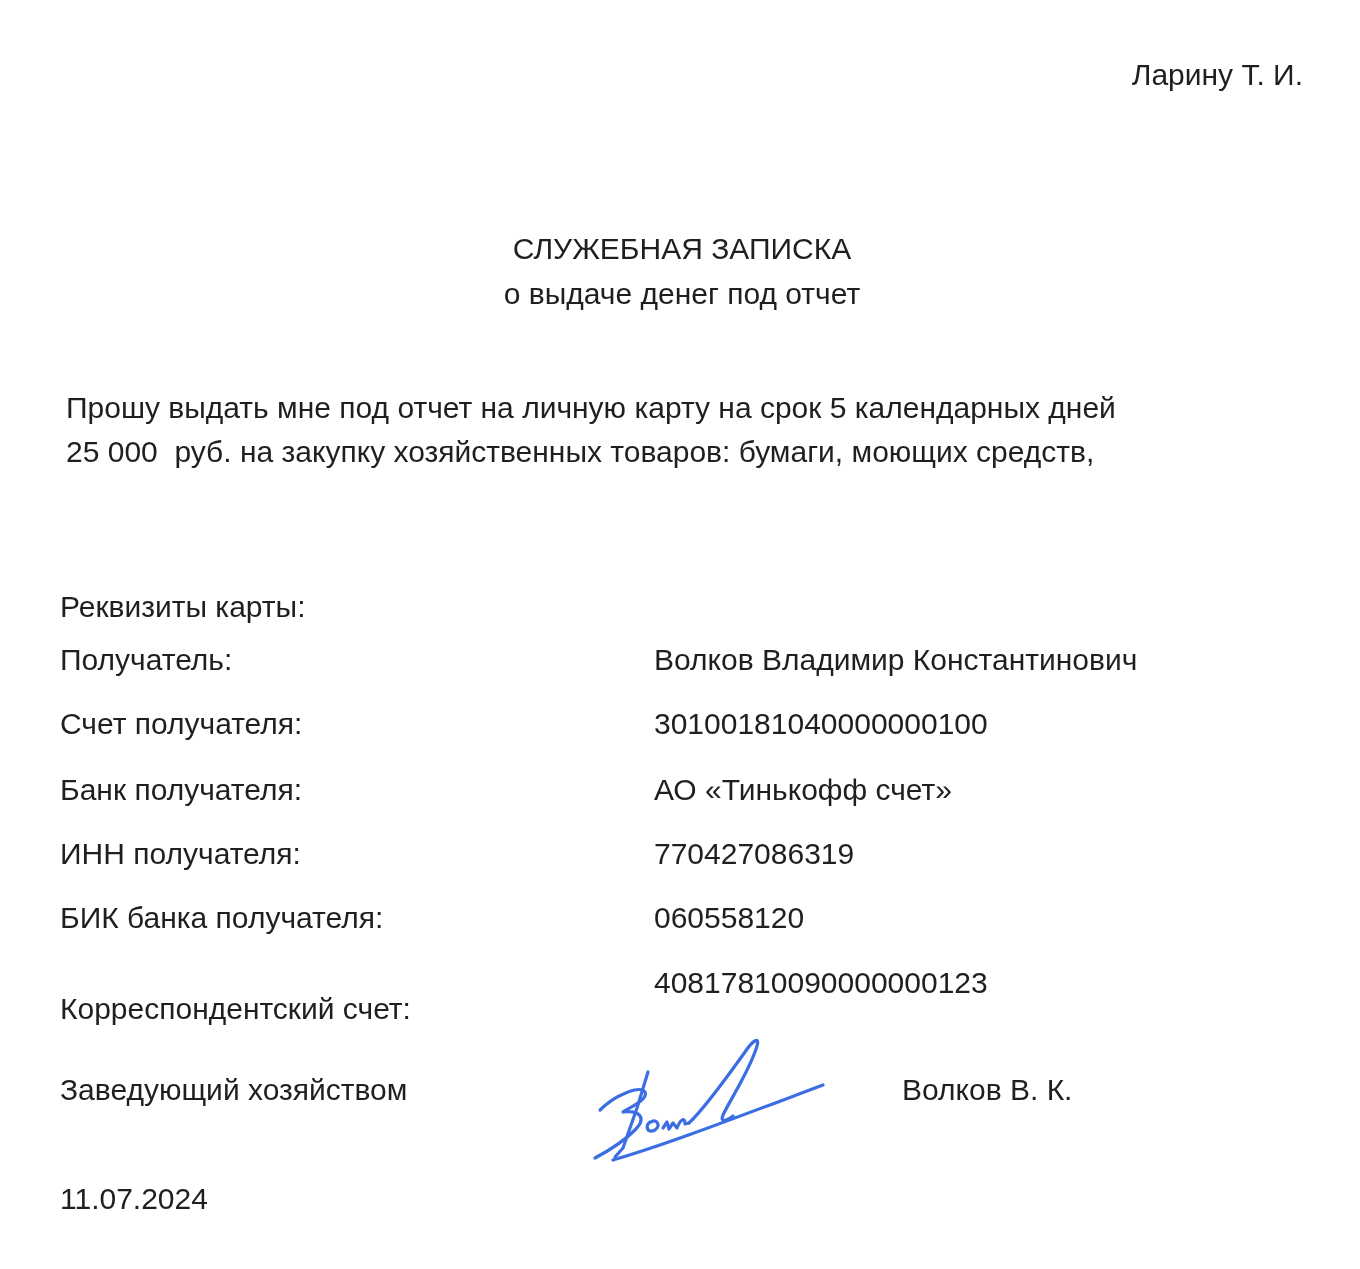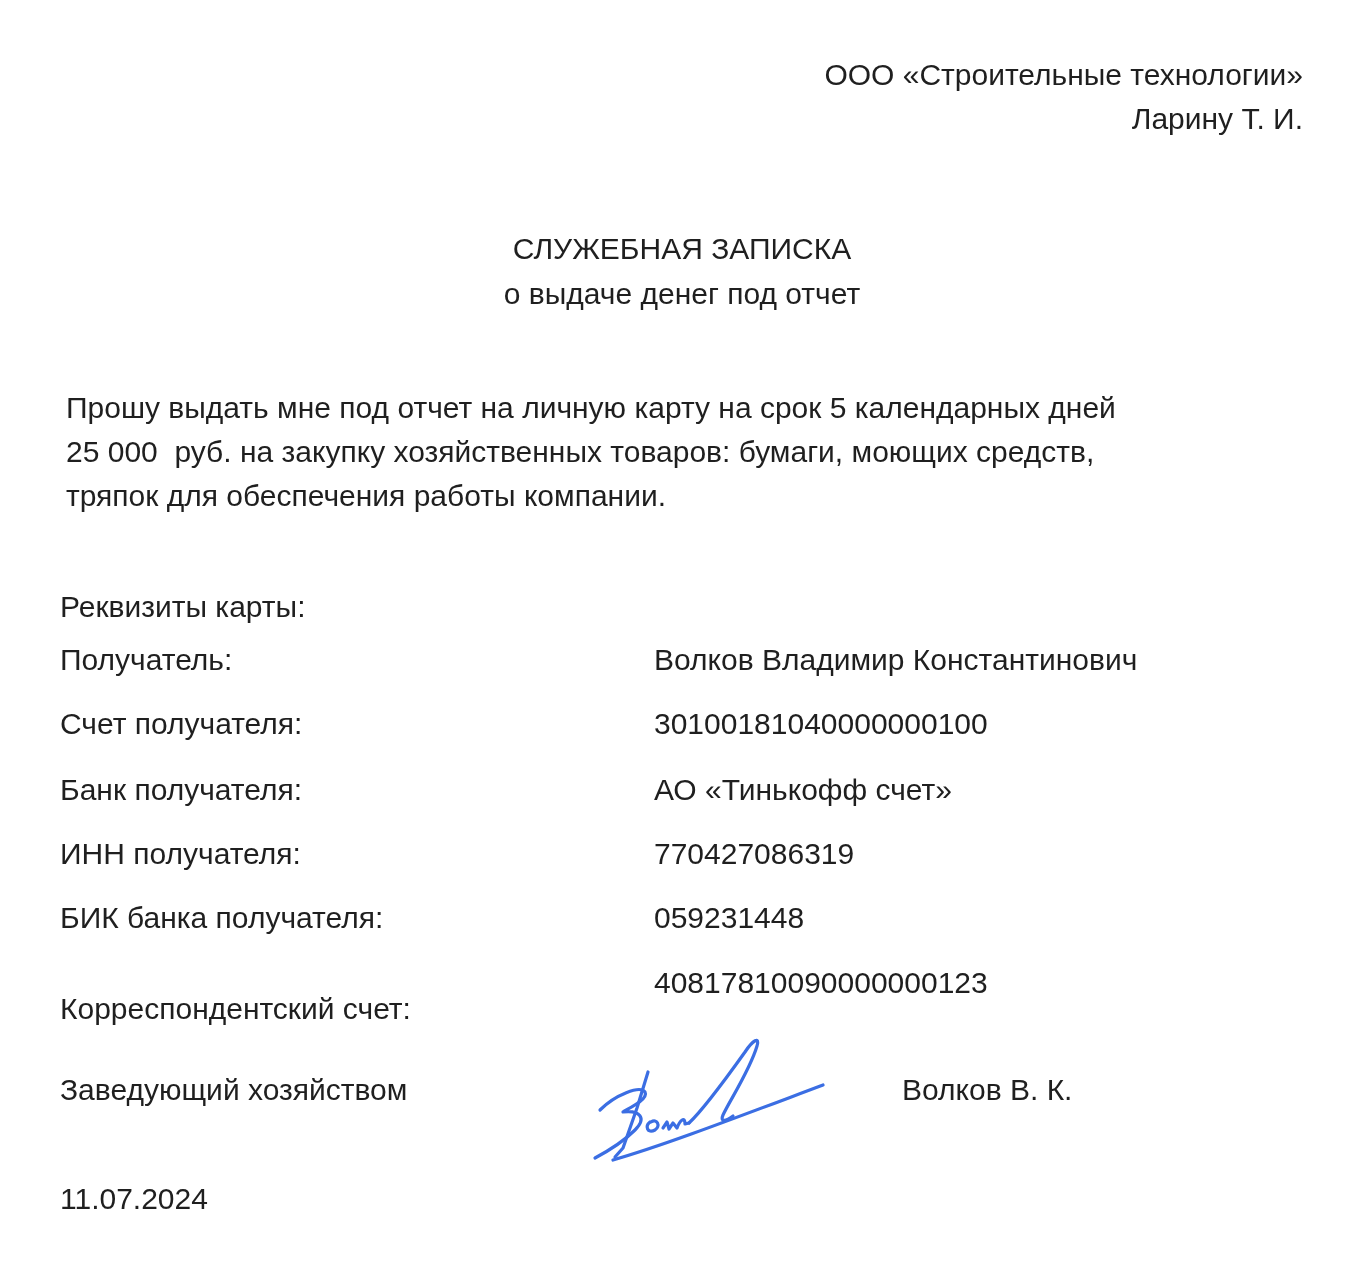--- a/index.html
+++ b/index.html
@@ -16,33 +16,31 @@
   .body-text div { white-space: nowrap; }
   .details-heading { left: 60px; top: 592px; }
   .row-label { position: absolute; left: 60px; white-space: nowrap; line-height: 1; }
   .row-value { position: absolute; left: 654px; white-space: nowrap; line-height: 1; }
   .signature { position: absolute; left: 585px; top: 1030px; width: 245px; height: 140px; }
 </style>
 </head>
 <body>
 
 <div class="addressee">
-  <div>ООО «Строительные технологии»</div>
   <div>Ларину Т. И.</div>
 </div>
 
 <div class="title-block">
   <div>СЛУЖЕБНАЯ ЗАПИСКА</div>
   <div>о выдаче денег под отчет</div>
 </div>
 
 <div class="body-text">
   <div style="white-space:pre;">Прошу выдать мне под отчет на личную карту на срок 5 календарных дней</div>
   <div style="white-space:pre;">25 000  руб. на закупку хозяйственных товаров: бумаги, моющих средств,</div>
-  <div style="white-space:pre;">тряпок для обеспечения работы компании.</div>
 </div>
 
 <div class="abs details-heading">Реквизиты карты:</div>
 
 <div>
   <div>
     <div class="row-label" style="top:645px;">Получатель:</div>
     <div class="row-value" style="top:645px;">Волков Владимир Константинович</div>
   </div>
   <div>
@@ -52,21 +50,21 @@
   <div>
     <div class="row-label" style="top:775px;">Банк получателя:</div>
     <div class="row-value" style="top:775px;">АО «Тинькофф счет»</div>
   </div>
   <div>
     <div class="row-label" style="top:839px;">ИНН получателя:</div>
     <div class="row-value" style="top:839px;">770427086319</div>
   </div>
   <div>
     <div class="row-label" style="top:903px;">БИК банка получателя:</div>
-    <div class="row-value" style="top:903px;">059231448</div>
+    <div class="row-value" style="top:903px;">060558120</div>
   </div>
   <div>
     <div class="row-label" style="top:956px;margin-top:38px;">Корреспондентский счет:</div>
     <div class="row-value" style="top:968px;">40817810090000000123</div>
   </div>
 </div>
 
 <div class="abs" style="left:60px; top:1075px;">Заведующий хозяйством</div>
 
 <svg class="signature" viewBox="0 0 245 140" fill="none" stroke="#3b6ee3" stroke-width="3.2" stroke-linecap="round" stroke-linejoin="round">

